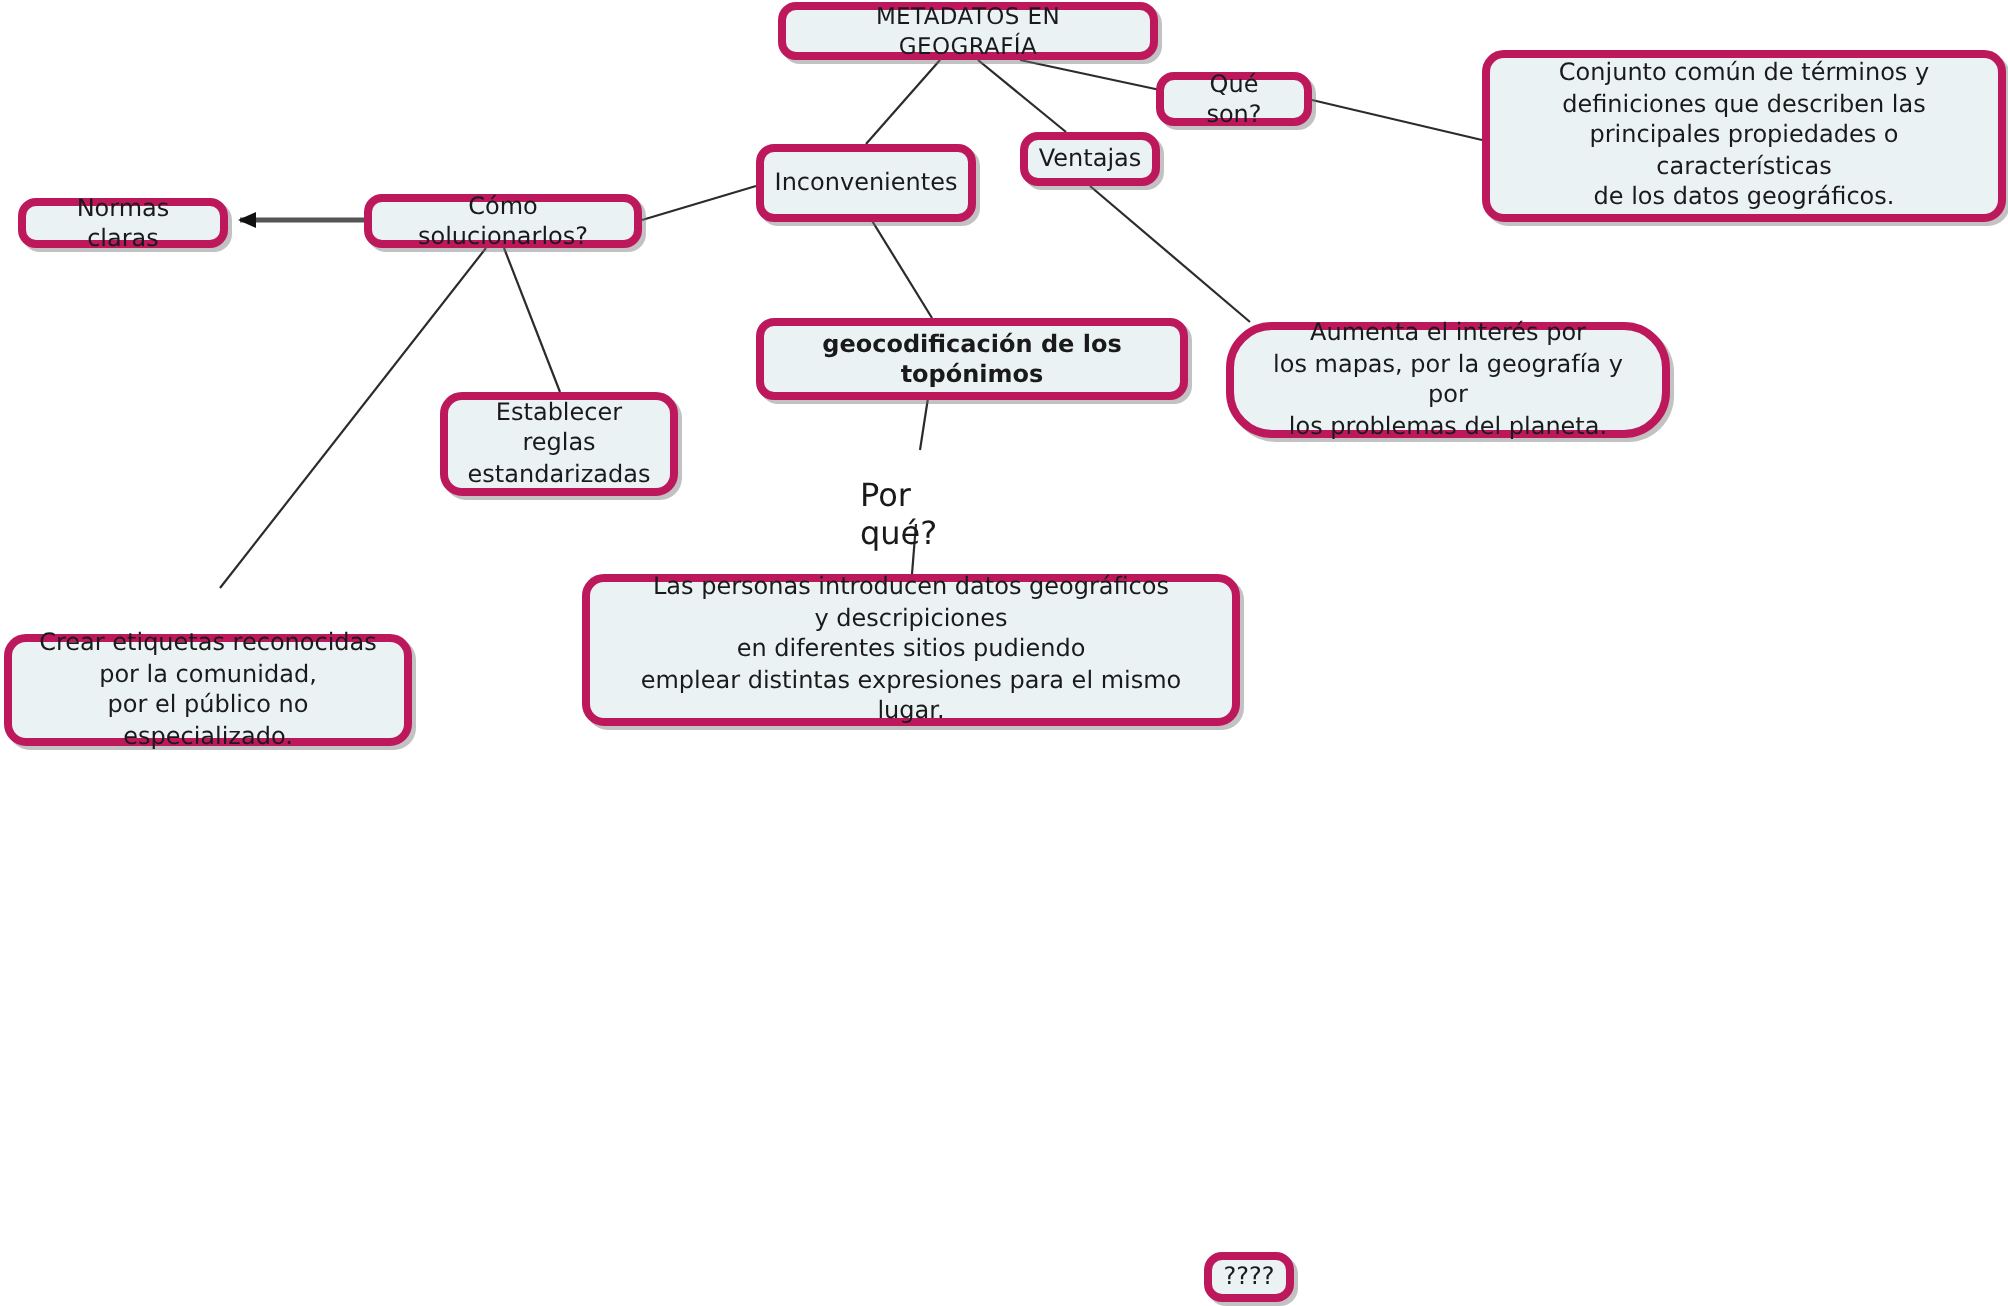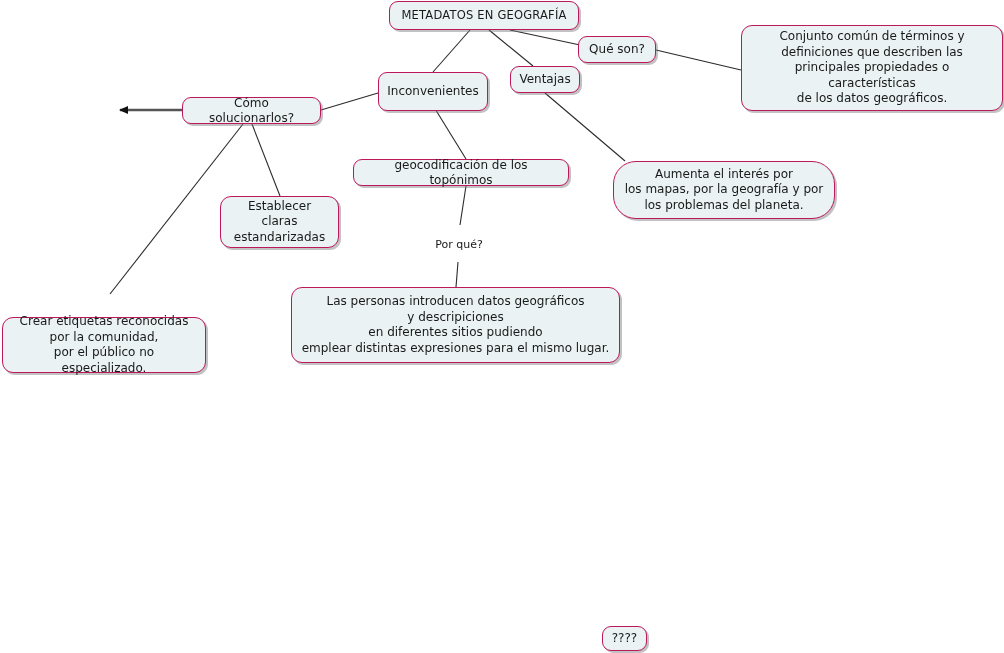--- a/index.html
+++ b/index.html
@@ -27,21 +27,21 @@
     left: 0;
     top: 0;
     width: 1004px;
     height: 653px;
     pointer-events: none;
   }
   .node {
     position: absolute;
     box-sizing: border-box;
     background: #eaf2f4;
-    border: 1px solid #be185d;
+    border: 4px solid #be185d;
     border-radius: 9px;
     color: #1a1a1a;
     font-family: "DejaVu Sans", sans-serif;
     font-size: 12px;
     line-height: 15px;
     text-align: center;
     display: flex;
     align-items: center;
     justify-content: center;
     padding: 3px 9px;
@@ -52,23 +52,22 @@
     font-size: 11.5px;
     letter-spacing: 0.2px;
   }
   .node.multiline {
     border-radius: 11px;
     line-height: 15.5px;
   }
   .label-plain {
     position: absolute;
     font-family: "DejaVu Sans", sans-serif;
-    font-size: 11px;
+    font-size: 16px;
     color: #1a1a1a;
-    text-align: center;
     background: transparent;
     border: none;
     white-space: pre-line;
   }
   .node.tiny {
     font-size: 12px;
     padding: 2px 8px;
   }
 </style>
 </head>
@@ -102,27 +101,28 @@
   <div class="node" style="left: 578px; top: 36px; width: 78px; height: 27px;">Qué son?</div>
   <div class="node multiline" style="left: 741px; top: 25px; width: 262px; height: 86px;">Conjunto común de términos y
 definiciones que describen las
 principales propiedades o características
 de los datos geográficos.</div>
   <div class="node" style="left: 510px; top: 66px; width: 70px; height: 27px;">Ventajas</div>
   <div class="node multiline" style="left: 613px; top: 161px; width: 222px; height: 58px; border-radius: 23px;">Aumenta el interés por
 los mapas, por la geografía y por
 los problemas del planeta.</div>
   <div class="node" style="left: 378px; top: 72px; width: 110px; height: 39px;">Inconvenientes</div>
-  <div class="node" style="left: 353px; top: 159px; width: 216px; height: 27px;">geocodificación de los topónimos</div>
+  <div class="node" style="left: 378px; top: 159px; width: 216px; height: 41px; font-weight: bold;">geocodificación de los topónimos</div>
   <div class="label-plain" style="left: 430px; top: 238px; width: 58px; height: 16px;">Por qué?</div>
   <div class="node multiline" style="left: 291px; top: 287px; width: 329px; height: 76px;">Las personas introducen datos geográficos
 y descripiciones
 en diferentes sitios pudiendo
 emplear distintas expresiones para el mismo lugar.</div>
   <div class="node" style="left: 182px; top: 97px; width: 139px; height: 27px;">Cómo solucionarlos?</div>
-  <div class="node multiline" style="left: 220px; top: 196px; width: 119px; height: 52px;">Establecer claras
+  <div class="node" style="left: 9px; top: 99px; width: 105px; height: 25px;">Normas claras</div>
+  <div class="node multiline" style="left: 220px; top: 196px; width: 119px; height: 52px;">Establecer reglas
 estandarizadas</div>
   <div class="node multiline" style="left: 2px; top: 294px; width: 204px; height: 56px; margin-top: 23px;">Crear etiquetas reconocidas
 por la comunidad,
 por el público no especializado.</div>
   <div class="node tiny" style="left: 602px; top: 626px; width: 45px; height: 25px;">????</div>
 
 </div>
 
 </body></html>

